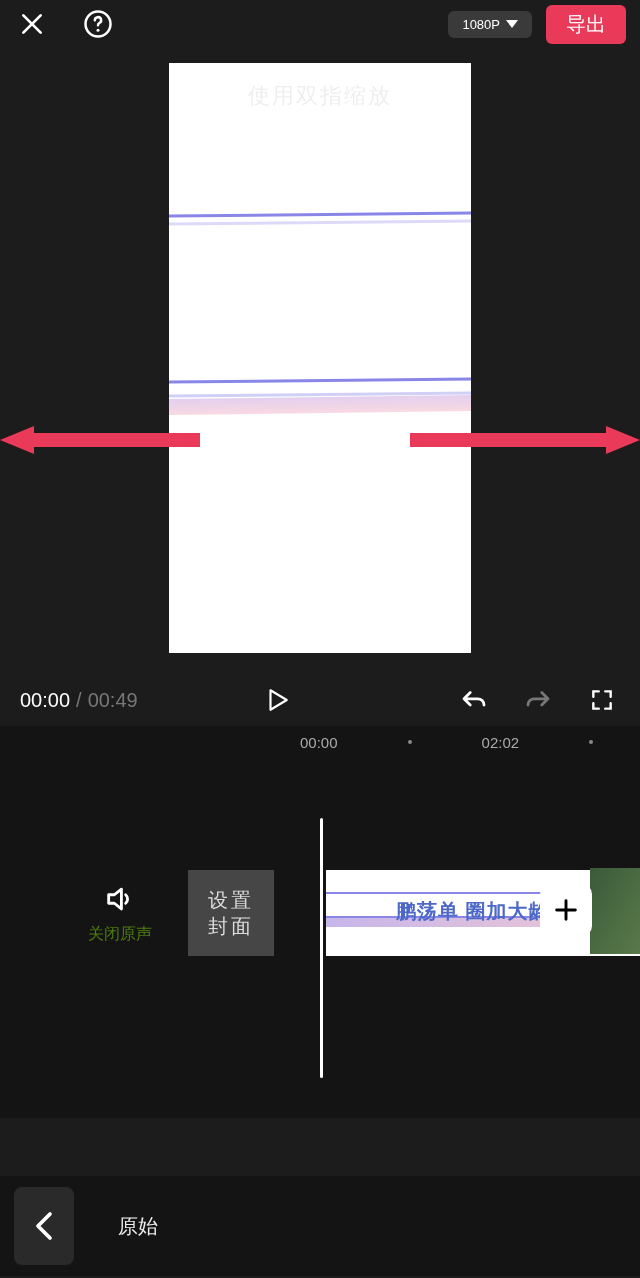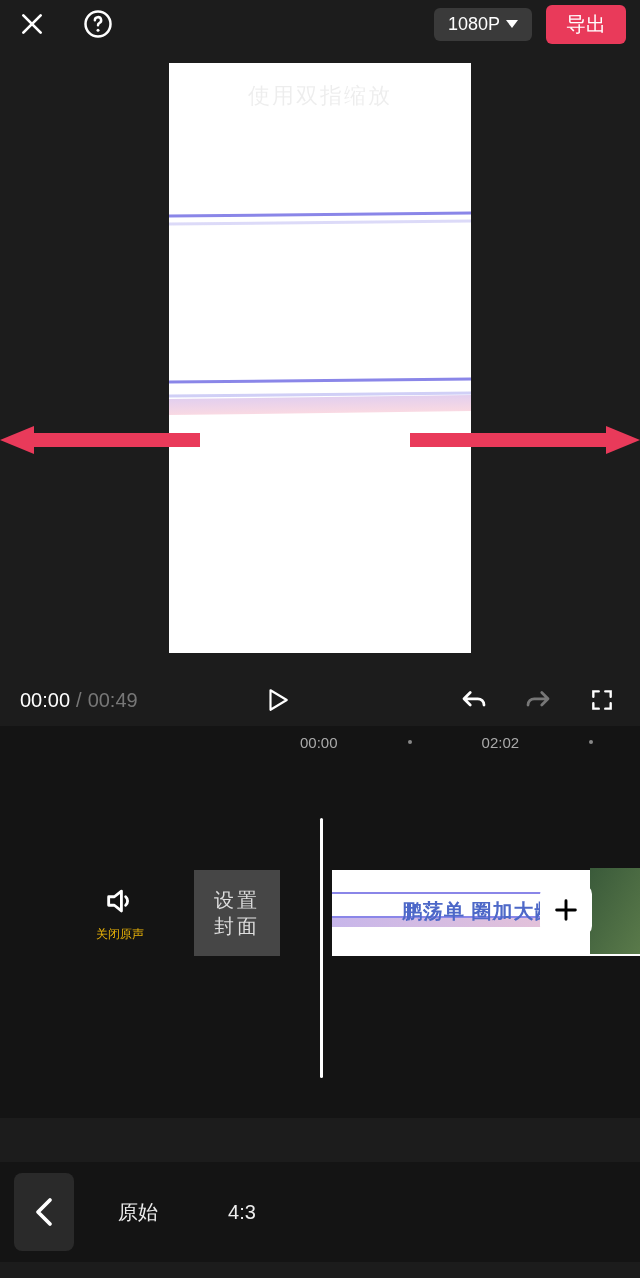--- a/index.html
+++ b/index.html
@@ -21,21 +21,21 @@
     padding: 6px 14px;
     height: 48px;
     background: #1c1c1c;
   }
   .topbar-left { display: flex; align-items: center; gap: 30px; }
   .topbar-right { display: flex; align-items: center; gap: 14px; }
   .icon-btn { width: 36px; height: 36px; display: flex; align-items: center; justify-content: center; cursor: pointer; }
   .res-btn {
     background: #3a3a3a;
     color: #fff;
-    font-size: 18px;
+    font-size: 13px;
     padding: 6px 14px;
     border-radius: 6px;
     display: flex;
     align-items: center;
     gap: 6px;
     cursor: pointer;
   }
   .caret-down {
     width: 0; height: 0;
     border-left: 6px solid transparent;
@@ -155,33 +155,33 @@
   }
   .mute-block {
     width: 100px;
     display: flex;
     flex-direction: column;
     align-items: center;
     gap: 8px;
     margin-left: 70px;
     cursor: pointer;
   }
-  .mute-label { font-size: 12px; color: #eab308; }
+  .mute-label { font-size: 16px; color: #4d7c0f; }
   .cover-btn {
     width: 86px;
     height: 86px;
     background: #464646;
     display: flex;
     align-items: center;
     justify-content: center;
     text-align: center;
     font-size: 20px;
     line-height: 1.3;
     color: #ddd;
-    margin-left: 24px;
+    margin-left: 18px;
     cursor: pointer;
     letter-spacing: 3px;
   }
   .clip {
     flex: 1;
     height: 86px;
     background: #fff;
     margin-left: 52px;
     position: relative;
     overflow: hidden;
@@ -219,21 +219,21 @@
     color: #000;
     font-size: 34px;
     cursor: pointer;
     z-index: 5;
   }
 
   
   .aspect-bar {
     position: absolute;
     left: 0; right: 0;
-    bottom: 16px;
+    bottom: 2px;
     height: 100px;
     background: #141414;
     display: flex;
     align-items: center;
     gap: 24px;
     padding: 0 14px;
   }
   .back-btn {
     width: 60px;
     height: 78px;
@@ -380,16 +380,13 @@
       </svg>
   </div>
 
   <div class="ratio-item single">
     <span>原始</span>
   </div>
 
 
 
 
-  <div class="ratio-item single">
-    <span>4:3</span>
-  </div>
 </div>
 
 </body></html>

